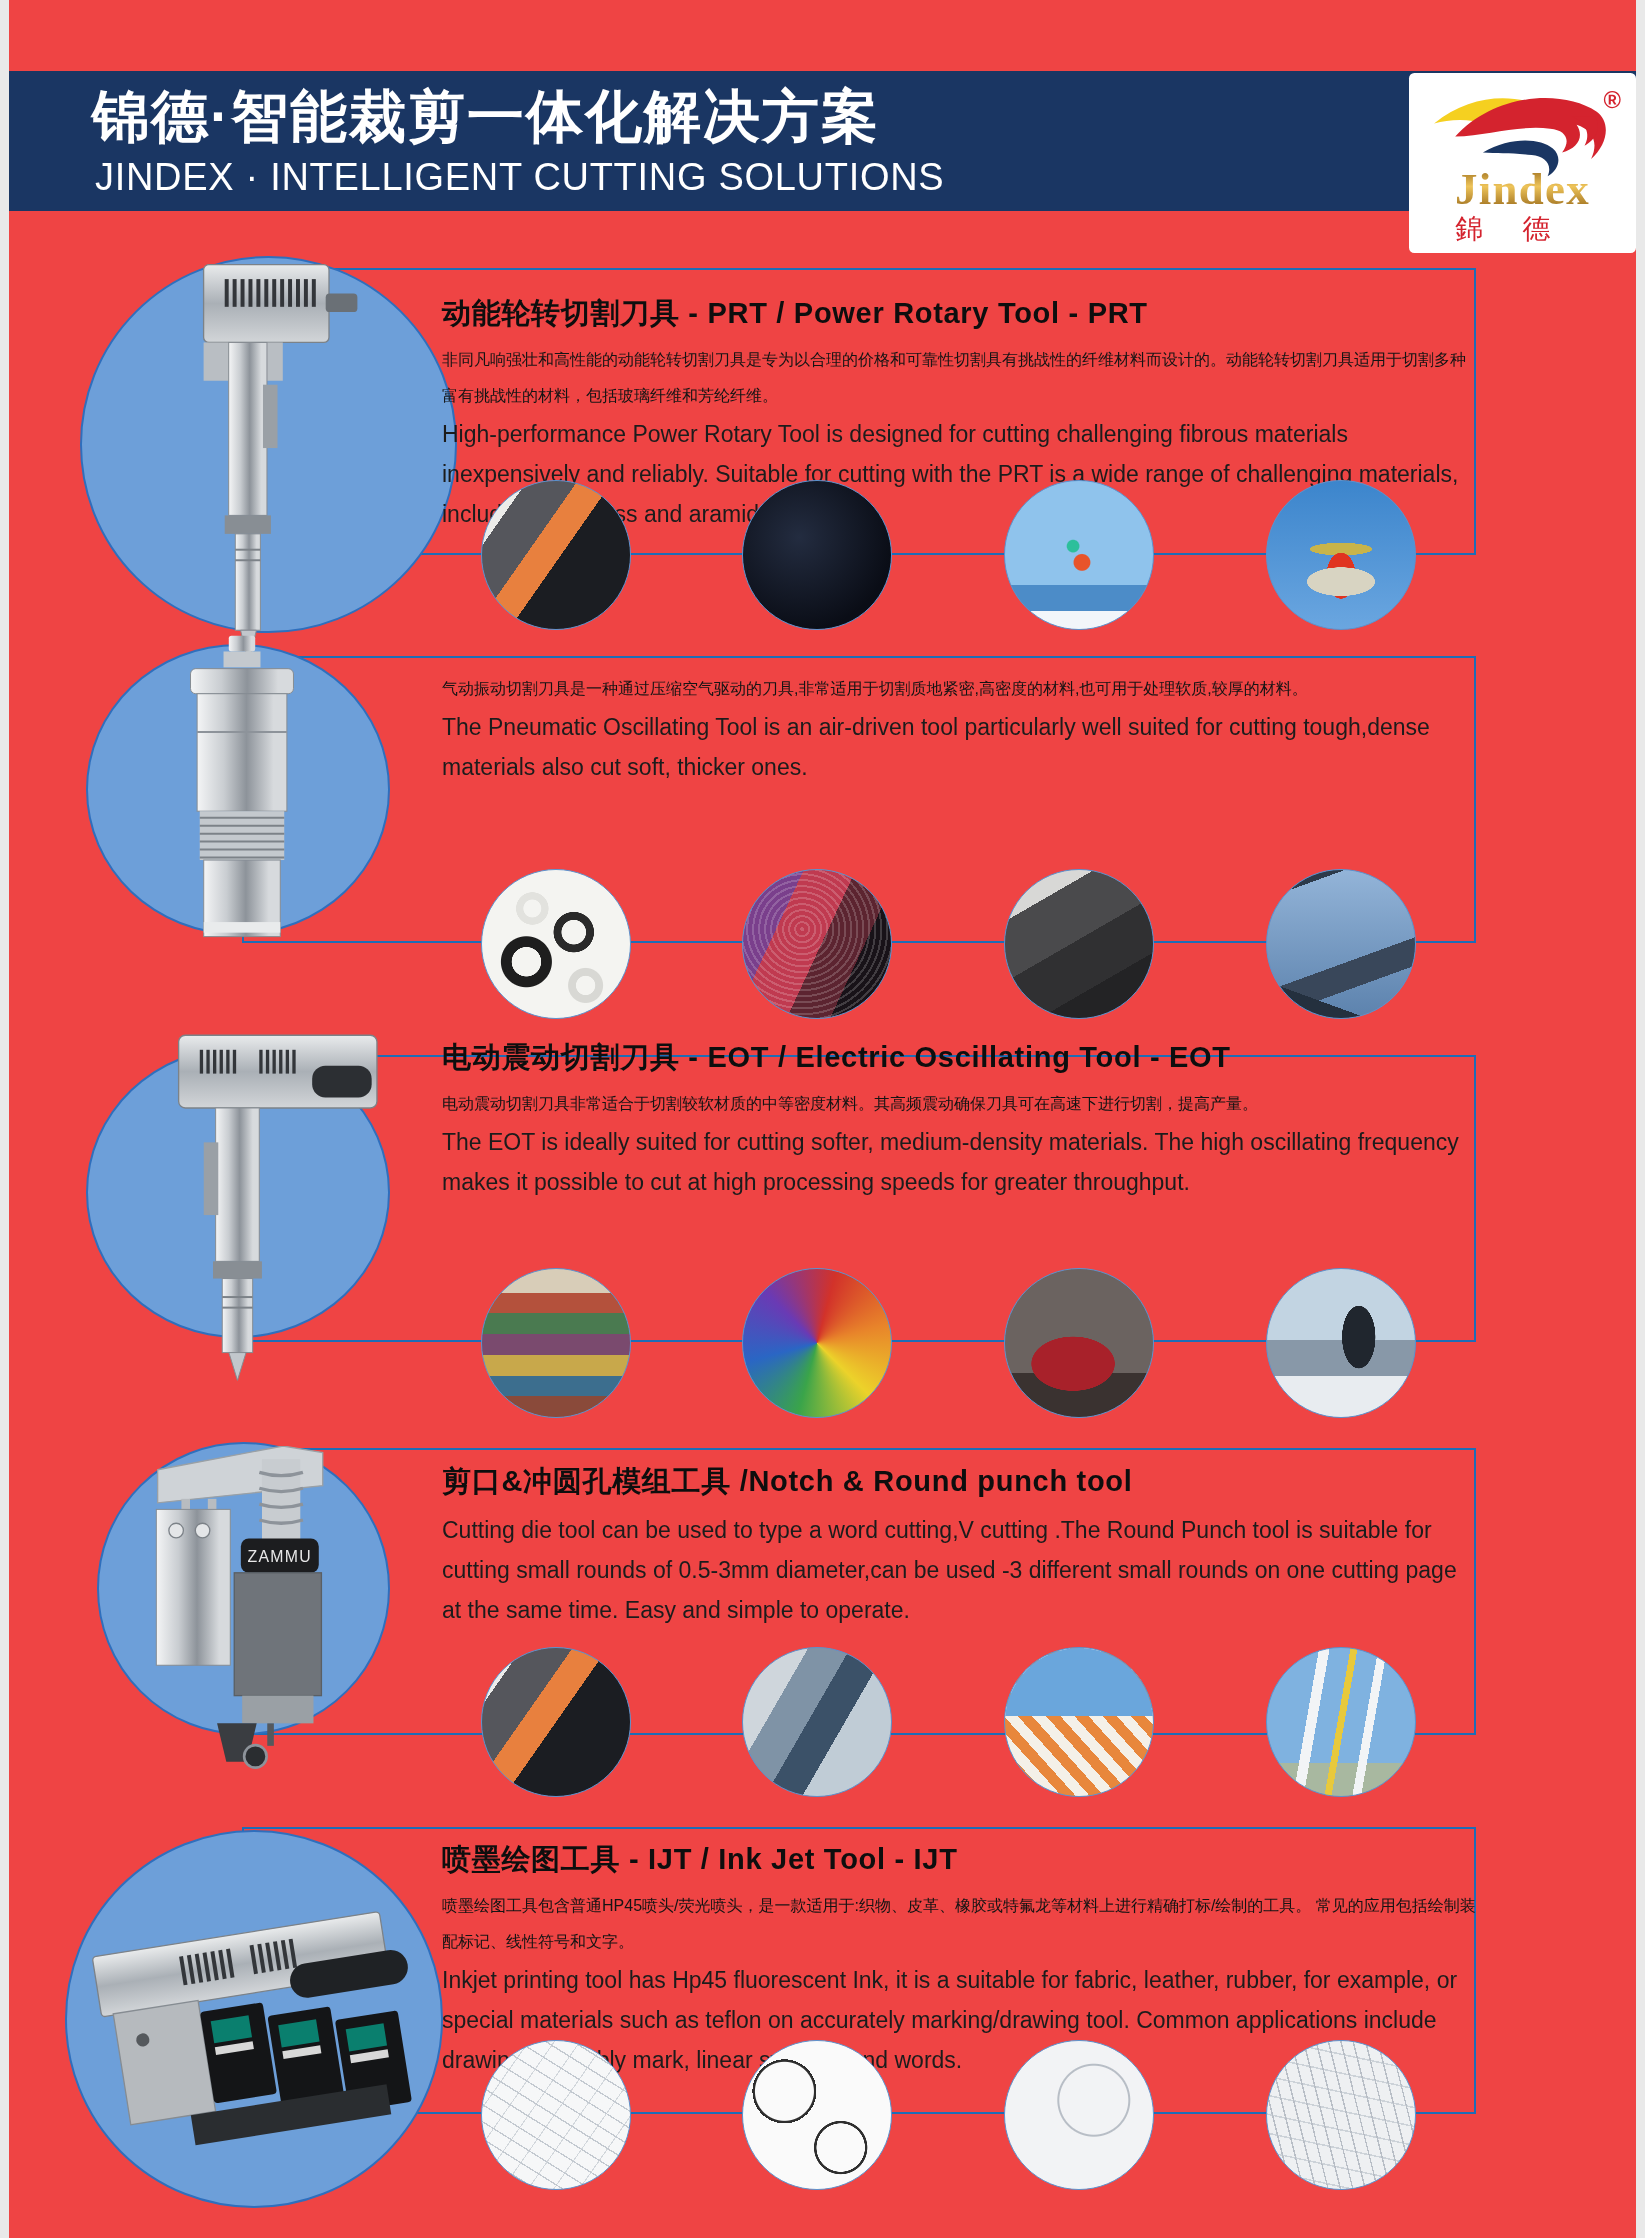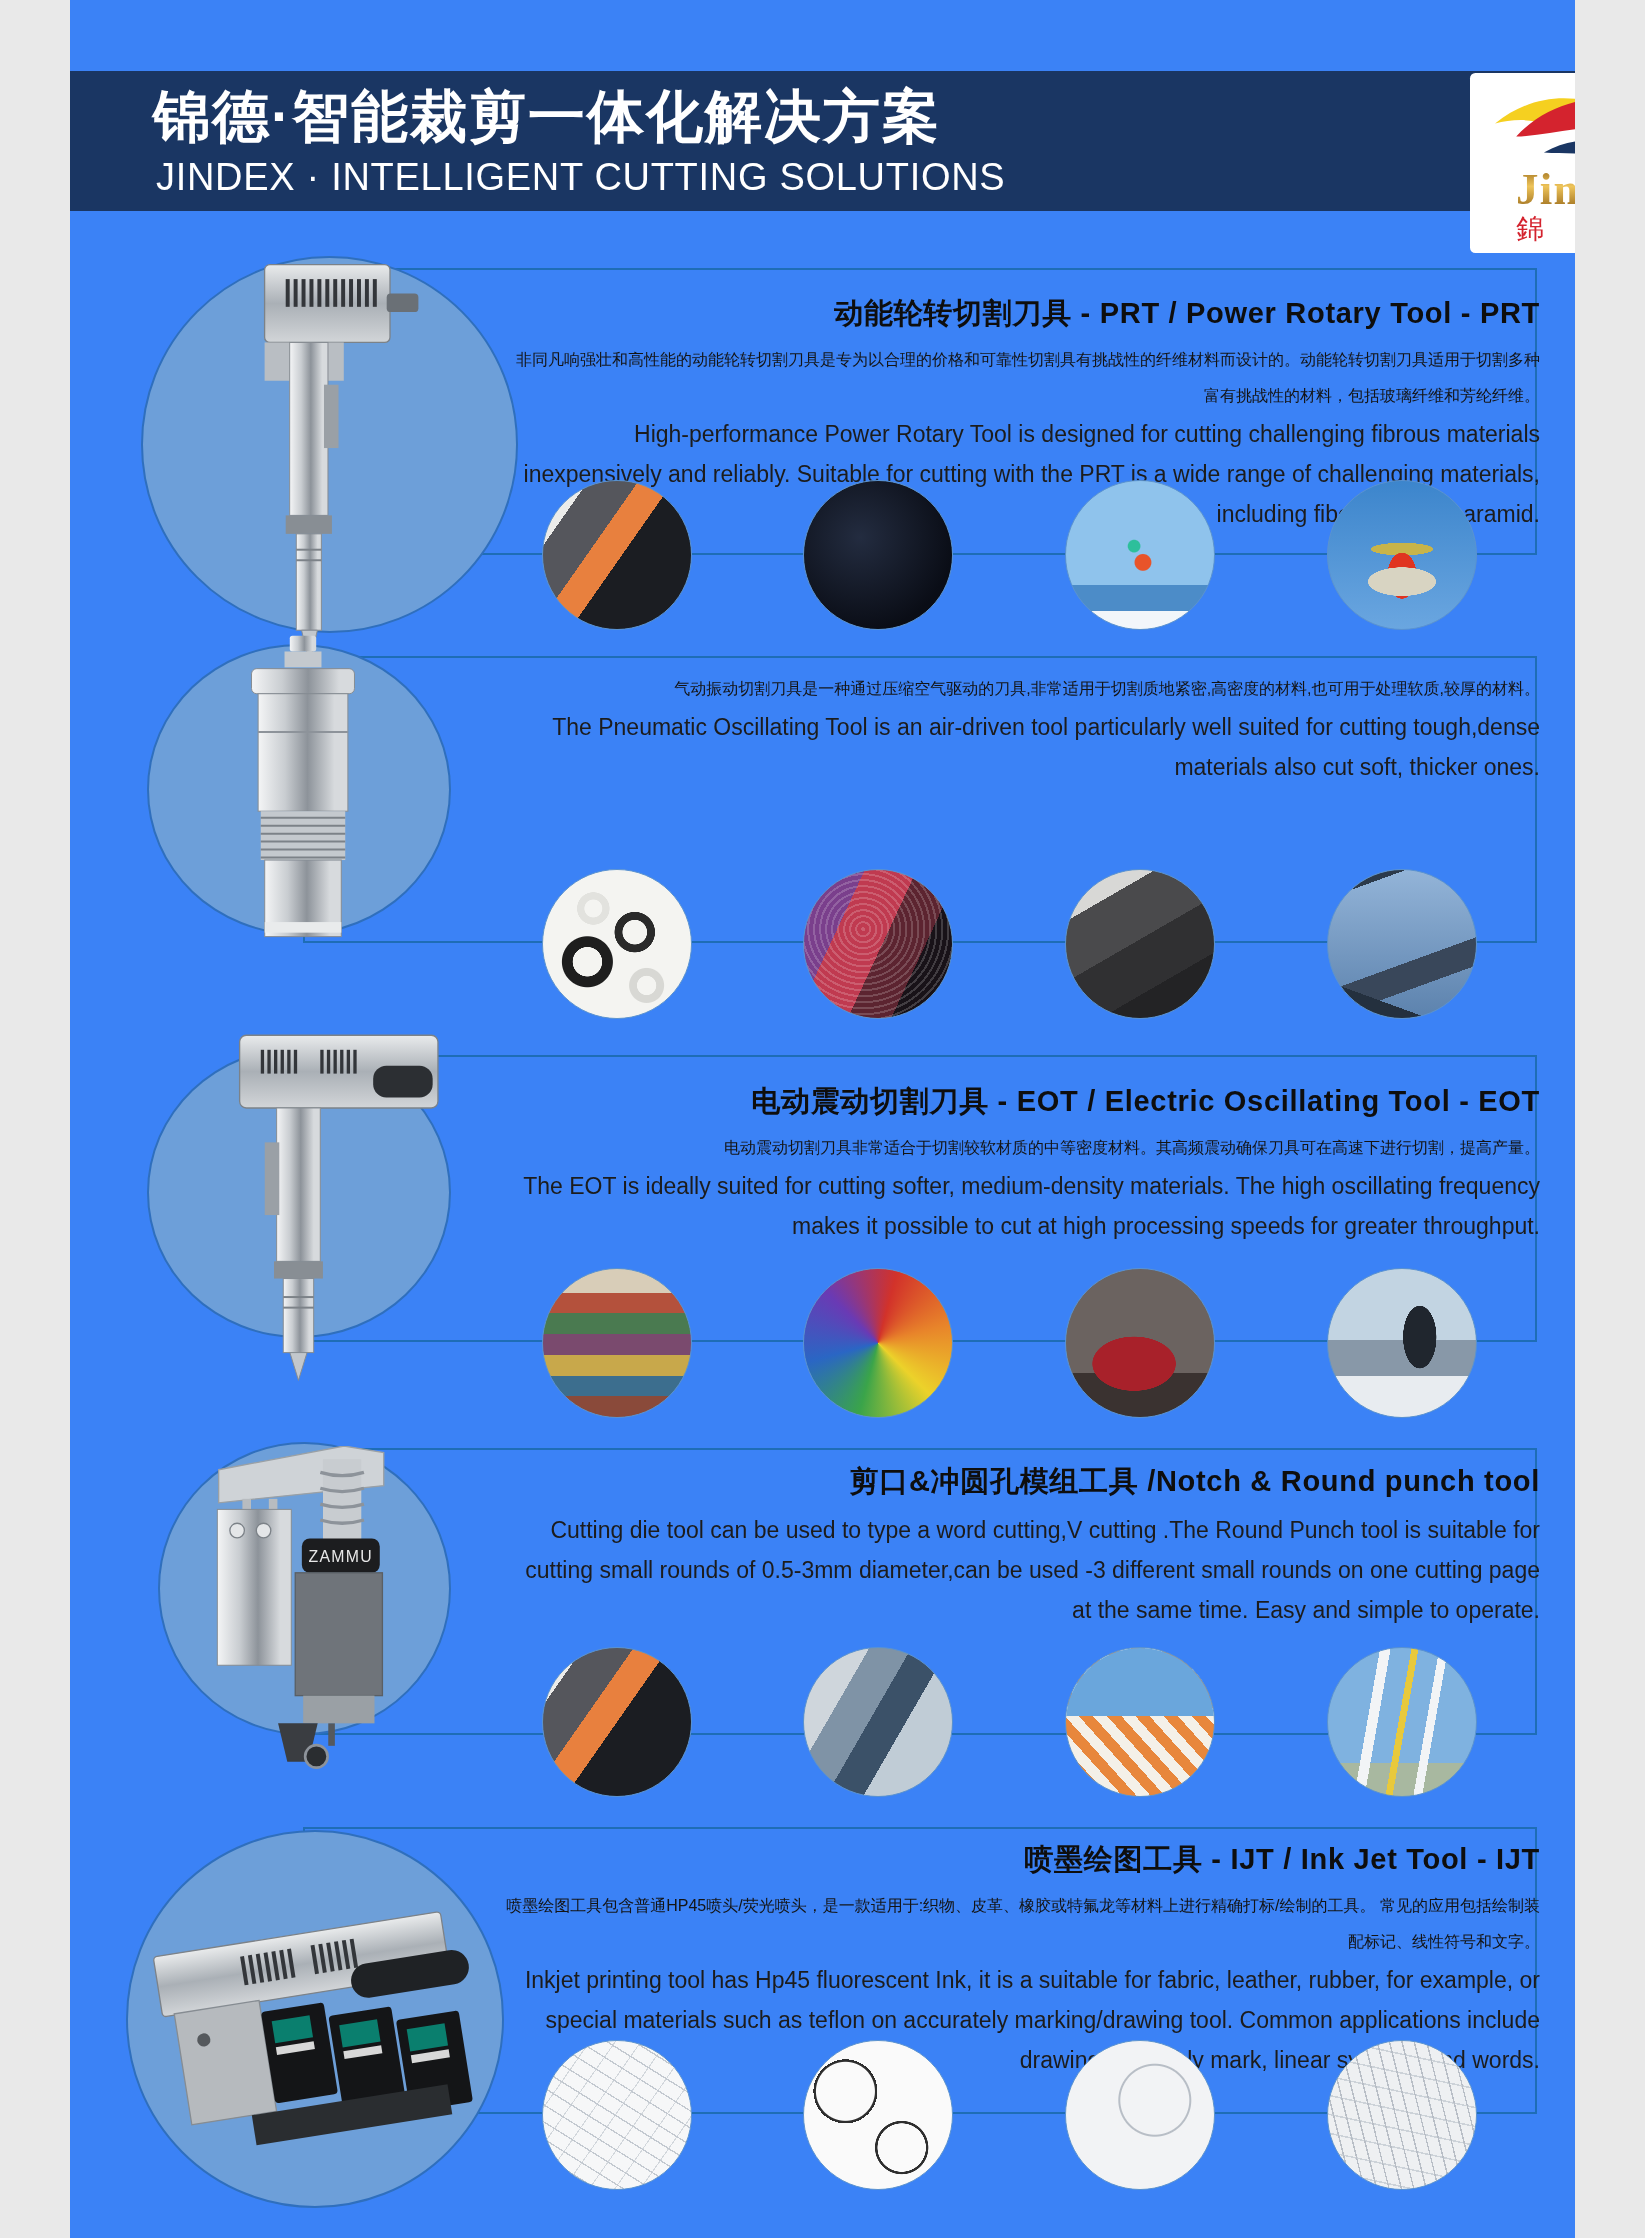--- a/index.html
+++ b/index.html
@@ -1,17 +1,17 @@
 <!DOCTYPE html>
 <html style="font-size:10.6px"><head>
 <meta charset="utf-8">
 <style>
   html,body{margin:0;padding:0;background:#e9e9e9;}
-  .page{position:relative;width:1505px;height:2239px;background:#3b82f6;
-        font-family:"Liberation Sans",sans-serif;overflow:hidden;margin:0 auto;text-align:right;}
+  .page{position:relative;width:1627px;height:2239px;background:#ef4444;
+        font-family:"Liberation Sans",sans-serif;overflow:hidden;margin:0 auto;}
 
   
   .band{position:absolute;left:0;top:71px;width:1645px;height:140px;background:#1a3663;}
   .title-cn{position:absolute;left:83px;top:79px;font-size:57px;font-weight:900;
             color:#ffffff;letter-spacing:2px;white-space:nowrap;}
   .title-en{position:absolute;left:86px;top:156px;font-size:38px;font-weight:400;
             color:#ffffff;letter-spacing:0.7px;white-space:nowrap;}
   .logo-box{position:absolute;left:1400px;top:73px;width:227px;height:180px;
             background:#ffffff;border-radius:5.3px;}
 
@@ -26,21 +26,21 @@
   .b1{left:71px;top:256px;width:377px;height:377px;}
   .b2{left:77px;top:644px;width:304px;height:291px;}
   .b3{left:77px;top:1047px;width:304px;height:291px;}
   .b4{left:88px;top:1442px;width:293px;height:293px;}
   .b5{left:56px;top:1830px;width:378px;height:378px;}
 
   .tool{position:absolute;z-index:3;}
 
   
   .txt{position:absolute;left:433px;width:1037px;z-index:2;}
-  .t1{top:294px;} .t2{top:671px;} .t3{top:1082px;} .t4{top:1462px;} .t5{top:1840px;}
+  .t1{top:294px;} .t2{top:671px;} .t3{top:1038px;} .t4{top:1462px;} .t5{top:1840px;}
   .sec-title{font-size:29px;font-weight:700;color:#0e0e0e;letter-spacing:0.7px;
              margin:0 0 8px 0;white-space:nowrap;}
   .cn{font-size:16px;font-weight:500;color:#141414;line-height:36px;margin:0;}
   .en{font-size:23px;font-weight:400;color:#1c1c1c;line-height:40px;margin:0;}
 
   
   .sample{position:absolute;width:150px;height:150px;border-radius:50%;
           border:1.3px solid #5b93cf;z-index:4;box-sizing:border-box;overflow:hidden;}
   .sy1{top:480px;} .sy2{top:869px;} .sy3{top:1268px;} .sy4{top:1647px;} .sy5{top:2040px;}
   .sx1{left:472px;} .sx2{left:733px;} .sx3{left:995px;} .sx4{left:1257px;}

